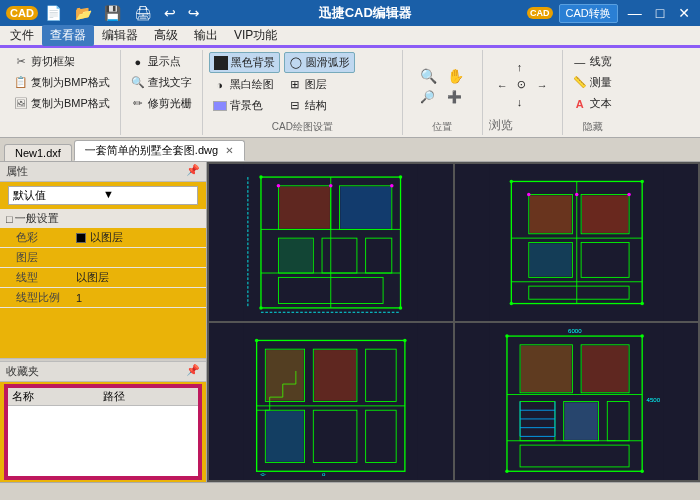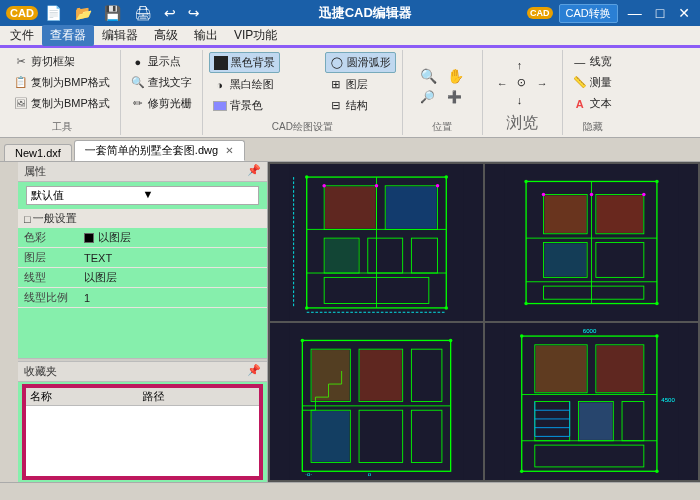--- a/index.html
+++ b/index.html
@@ -43,21 +43,21 @@
     
     #main { display: flex; height: calc(500px - 26px - 22px - 96px - 30px); }
 
     
     #left-panel { width: 250px; background: #f0ede8; border-right: 1px solid #aaa; display: flex; flex-direction: column; }
     .panel-header { background: #e0ddd8; padding: 2px 6px; font-size: 11px; color: #333; display: flex; justify-content: space-between; border-bottom: 1px solid #bbb; }
     .property-list { flex: 1; overflow: auto; }
     .prop-dropdown { display: flex; background: white; border: 1px solid #aaa; margin: 2px 4px; padding: 1px 4px; font-size: 11px; cursor: pointer; }
     .prop-dropdown span { flex: 1; }
     .prop-group-header { display: flex; align-items: center; gap: 2px; padding: 2px 6px; background: #e8e4de; font-size: 11px; color: #333; cursor: pointer; }
-    .prop-row { display: flex; align-items: center; padding: 2px 6px 2px 6px; border-bottom: 1px solid #e8e4de; font-size: 11px; }
+    .prop-row { display: flex; align-items: center; padding: 2px 6px 2px 16px; border-bottom: 1px solid #e8e4de; font-size: 11px; }
     .prop-key { width: 60px; color: #444; }
     .prop-val { flex: 1; color: #222; display: flex; align-items: center; gap: 4px; }
     .color-swatch { width: 10px; height: 10px; background: #000; display: inline-block; border: 1px solid #666; }
     .panel-divider { height: 4px; background: #d0cdc8; border-top: 1px solid #bbb; border-bottom: 1px solid #bbb; cursor: ns-resize; }
     .bookmark-section { height: 120px; display: flex; flex-direction: column; }
     .bookmark-table { flex: 1; overflow: auto; background: white; margin: 2px 4px; border: 4px solid #be185d; }
     .bookmark-header { display: flex; background: #e0ddd8; border-bottom: 1px solid #bbb; padding: 1px 4px; font-size: 11px; }
     .bookmark-col { flex: 1; }
 
     
@@ -124,21 +124,20 @@
       </button>
       <button class="toolbar-btn">
         <span class="icon-sq" style="color:#555;">📋</span>
         <span>复制为BMP格式</span>
       </button>
       <button class="toolbar-btn">
         <span class="icon-sq" style="color:#555;">🖼</span>
         <span>复制为BMP格式</span>
       </button>
     </div>
-    <div style="font-size:10px; color:#666; text-align:center; padding:1px 0;">工具</div>
   </div>
 
   <div style="display:flex; flex-direction:column; padding:2px 6px 0; border-right:1px solid #ccc; min-width:70px;">
     <div style="display:flex; flex-direction:column; gap:2px; flex:1;">
       <button class="toolbar-btn">
         <span class="icon-sq">●</span>
         <span>显示点</span>
       </button>
       <button class="toolbar-btn">
         <span class="icon-sq">🔍</span>
@@ -146,21 +145,21 @@
       </button>
       <button class="toolbar-btn">
         <span class="icon-sq">✏</span>
         <span>修剪光栅</span>
       </button>
     </div>
     <div style="font-size:10px; color:#666; text-align:center; padding:1px 0;"></div>
   </div>
 
   <div style="display:flex; flex-direction:column; padding:2px 6px 0; border-right:1px solid #ccc; min-width:200px;">
-    <div style="display:flex; gap:4px; flex:1;justify-content:space-between;">
+    <div style="display:flex; gap:4px; flex:1;">
       <div style="display:flex; flex-direction:column; gap:2px;">
         <button class="toolbar-btn toggled" style="background:#c0d8f0; border:1px solid #7ab;">
           <span class="icon-sq" style="background:#222; width:14px; height:14px;"></span>
           <span>黑色背景</span>
         </button>
         <button class="toolbar-btn">
           <span class="icon-sq">◑</span>
           <span>黑白绘图</span>
         </button>
         <button class="toolbar-btn">
@@ -205,21 +204,21 @@
         <button class="toolbar-btn">↑</button>
         <div></div>
         <button class="toolbar-btn">←</button>
         <button class="toolbar-btn">⊙</button>
         <button class="toolbar-btn">→</button>
         <div></div>
         <button class="toolbar-btn">↓</button>
         <div></div>
       </div>
     </div>
-    <div style="font-size:16px; color:#666; text-align:center; padding:1px 0;">浏览</div>
+    <div style="font-size:12px; color:#666; text-align:left; padding:1px 0;">浏览</div>
   </div>
 
   <div style="display:flex; flex-direction:column; padding:2px 6px 0; min-width:60px;">
     <div style="display:flex; flex-direction:column; gap:2px; flex:1;">
       <button class="toolbar-btn">
         <span class="icon-sq">—</span>
         <span>线宽</span>
       </button>
       <button class="toolbar-btn">
         <span class="icon-sq">📏</span>
@@ -239,21 +238,21 @@
     <span>New1.dxf</span>
   </div>
   <div class="tab active">
     <span>一套简单的别墅全套图.dwg</span>
     <span class="tab-close">✕</span>
   </div>
 </div>
 
 <div id="main" style="display:flex; height:calc(500px - 26px - 22px - 90px - 24px - 18px);">
 
-  <div id="left-panel" style="width:250px; background:#86efac; border-right:1px solid #aaa; display:flex; flex-direction:column;margin-left:18px;">
+  <div id="left-panel" style="width:207px; background:#eab308; border-right:1px solid #aaa; display:flex; flex-direction:column;">
 
     <div style="flex:1; display:flex; flex-direction:column; overflow:hidden;">
       <div class="panel-header">
         <span>属性</span>
         <span style="cursor:pointer;">📌</span>
       </div>
       <div style="margin:2px 4px;">
         <div class="prop-dropdown">
           <span>默认值</span>
           <span>▼</span>
@@ -266,21 +265,20 @@
         </div>
         <div class="prop-row">
           <span class="prop-key">色彩</span>
           <span class="prop-val">
             <span class="color-swatch"></span>
             <span>以图层</span>
           </span>
         </div>
         <div class="prop-row">
           <span class="prop-key">图层</span>
-          <span class="prop-val">TEXT</span>
         </div>
         <div class="prop-row">
           <span class="prop-key">线型</span>
           <span class="prop-val">以图层</span>
         </div>
         <div class="prop-row">
           <span class="prop-key">线型比例</span>
           <span class="prop-val">1</span>
         </div>
       </div>

